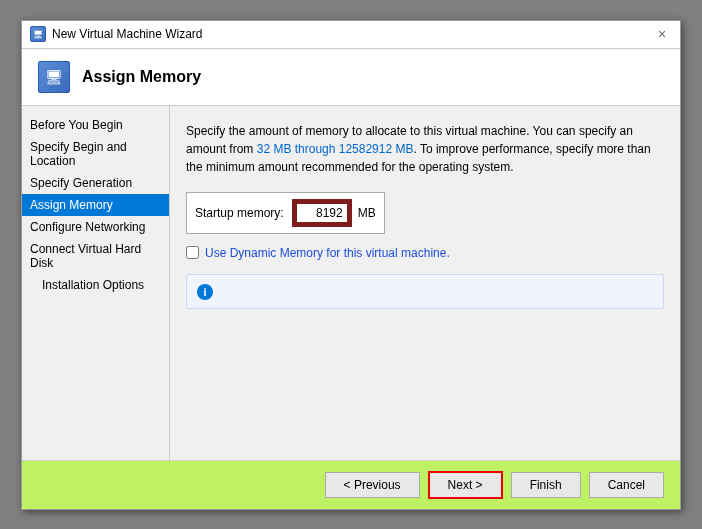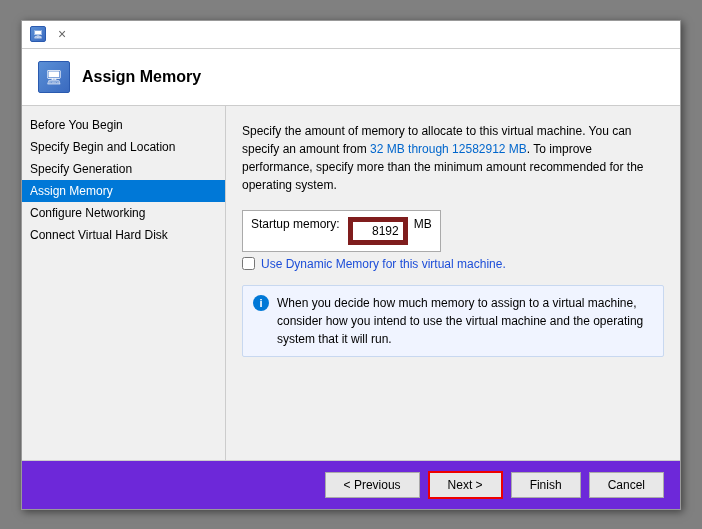--- a/index.html
+++ b/index.html
@@ -86,21 +86,21 @@
       font-size: 16px;
       font-weight: 600;
       color: #000;
     }
     .main-content {
       display: flex;
       flex: 1;
       overflow: hidden;
     }
     .sidebar {
-      width: 204px;
+      width: 148px;
       background: #f0f0f0;
       border-right: 1px solid #ccc;
       padding: 8px 0;
       flex-shrink: 0;
     }
     .sidebar-item {
       padding: 4px 8px;
       font-size: 12px;
       color: #000;
       cursor: pointer;
@@ -123,21 +123,22 @@
       color: #000;
       line-height: 1.5;
       margin-bottom: 16px;
     }
     .description-text a, .link-blue {
       color: #0066cc;
       text-decoration: none;
     }
     .memory-row {
       display: flex;
-      margin-bottom: 5px;
+      align-items: center;
+      margin-bottom: 12px;
       border: 1px solid #aaa;
       padding: 6px 8px;
       background: #fff;
       width: fit-content;
     }
     .memory-label {
       font-size: 12px;
       color: #000;
       margin-right: 8px;
     }
@@ -188,21 +189,21 @@
       flex-shrink: 0;
       margin-right: 8px;
       margin-top: 1px;
     }
     .info-text {
       font-size: 12px;
       color: #000;
       line-height: 1.5;
     }
     .footer {
-      background: #6d28d9;
+      background: #bef264;
       border-top: 1px solid #ccc;
       padding: 10px 16px;
       display: flex;
       align-items: center;
       justify-content: flex-end;
       gap: 8px;
       flex-shrink: 0;
     }
     .btn {
       padding: 5px 18px;
@@ -218,58 +219,59 @@
       background: #e8e8e8;
     }
   </style>
 </head>
 <body>
 
 <div class="window">
 
   <div class="title-bar">
     <div class="title-bar-icon">🖥</div>
+    <span class="title-bar-text">New Virtual Machine Wizard</span>
     <div class="title-bar-close">×</div>
   </div>
 
   <div class="header-section">
     <div class="header-icon">🖥</div>
     <span class="header-title">Assign Memory</span>
   </div>
 
   <div class="main-content">
 
     <div class="sidebar">
       <div class="sidebar-item">Before You Begin</div>
       <div class="sidebar-item">Specify Begin and Location</div>
       <div class="sidebar-item">Specify Generation</div>
       <div class="sidebar-item active">Assign Memory</div>
       <div class="sidebar-item">Configure Networking</div>
       <div class="sidebar-item">Connect Virtual Hard Disk</div>
+      <div class="sidebar-item sub">Installation Options</div>
     </div>
 
     <div class="content-area">
       <p class="description-text">
         Specify the amount of memory to allocate to this virtual machine. You can specify an amount from <span class="link-blue">32 MB through 12582912 MB</span>. To improve performance, specify more than the minimum amount recommended for the operating system.
       </p>
 
       <div class="memory-row">
         <span class="memory-label">Startup memory:</span>
         <input class="memory-input" type="text" value="8192" style="">
         <span class="memory-unit">MB</span>
       </div>
 
       <div class="checkbox-row">
         <input type="checkbox" id="dynamic-memory" style="">
         <label class="checkbox-label" for="dynamic-memory">Use Dynamic Memory for this virtual machine.</label>
       </div>
 
       <div class="info-box">
         <div class="info-icon">i</div>
-        <span class="info-text">When you decide how much memory to assign to a virtual machine, consider how you intend to use the virtual machine and the operating system that it will run.</span>
       </div>
     </div>
   </div>
 
   <div class="footer">
     <button class="btn">&lt; Previous</button>
     <button class="btn highlighted">Next &gt;</button>
     <button class="btn">Finish</button>
     <button class="btn">Cancel</button>
   </div>

